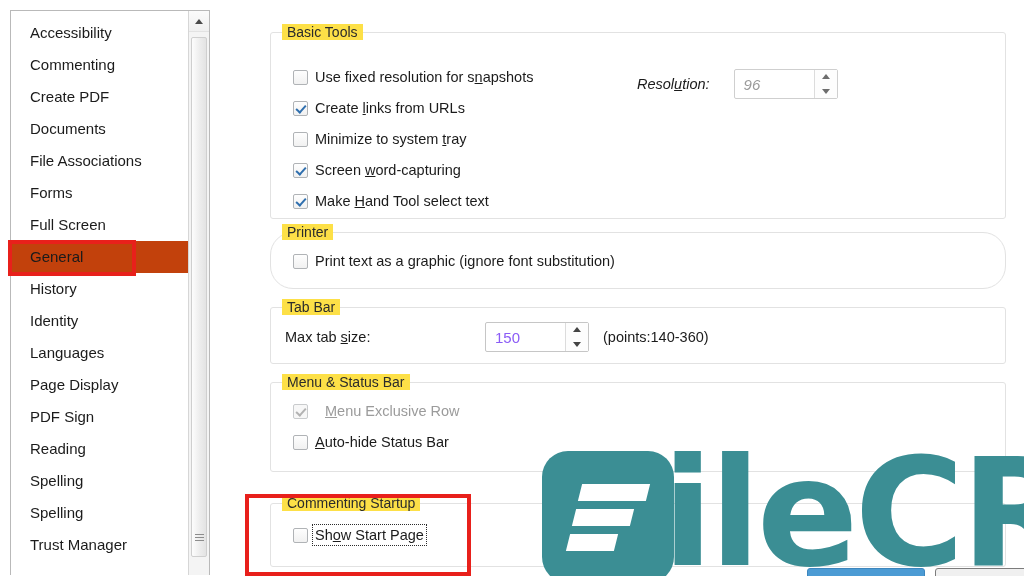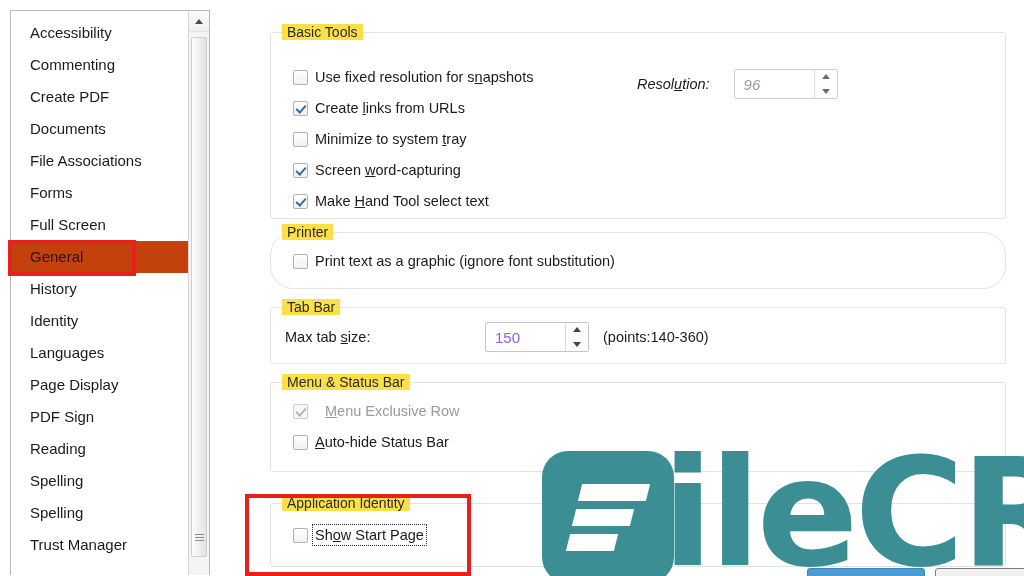--- a/index.html
+++ b/index.html
@@ -446,21 +446,21 @@
       <span class="cb checked disabled"></span>
       <span class="cb-label disabled"><u>M</u>enu Exclusive Row</span>
     </div>
     <div class="row" style="left:22px; top:51px;">
       <span class="cb"></span>
       <span class="cb-label"><u>A</u>uto-hide Status Bar</span>
     </div>
   </div>
 
   <div class="groupbox" style="left:8px; top:503px; width:736px; height:64px;">
-    <span class="gb-title">Application Identity</span>
+    <span class="gb-title">Commenting Startup</span>
     <div class="row" style="left:22px; top:23px;">
       <span class="cb"></span>
       <span class="cb-label focus-outline">Sh<u>o</u>w Start Page</span>
     </div>
   </div>
 
   <div class="dlg-button" id="ok-button" style="left:545px; top:568px; width:118px;"></div>
   <div class="dlg-button" id="cancel-button" style="left:673px; top:568px; width:118px;"></div>
 </div>
 

